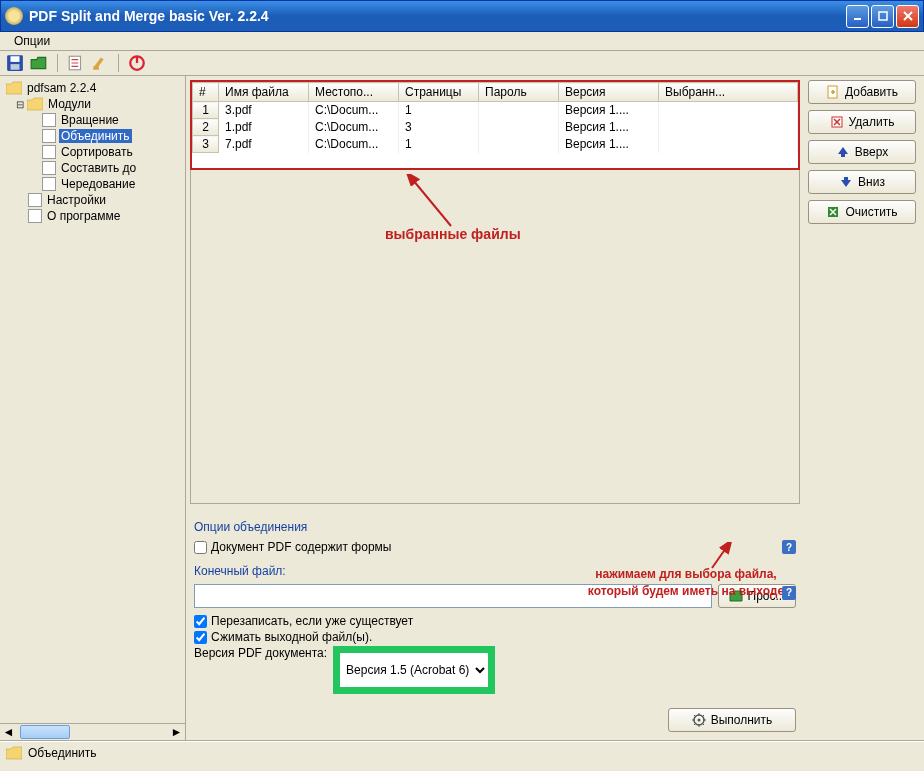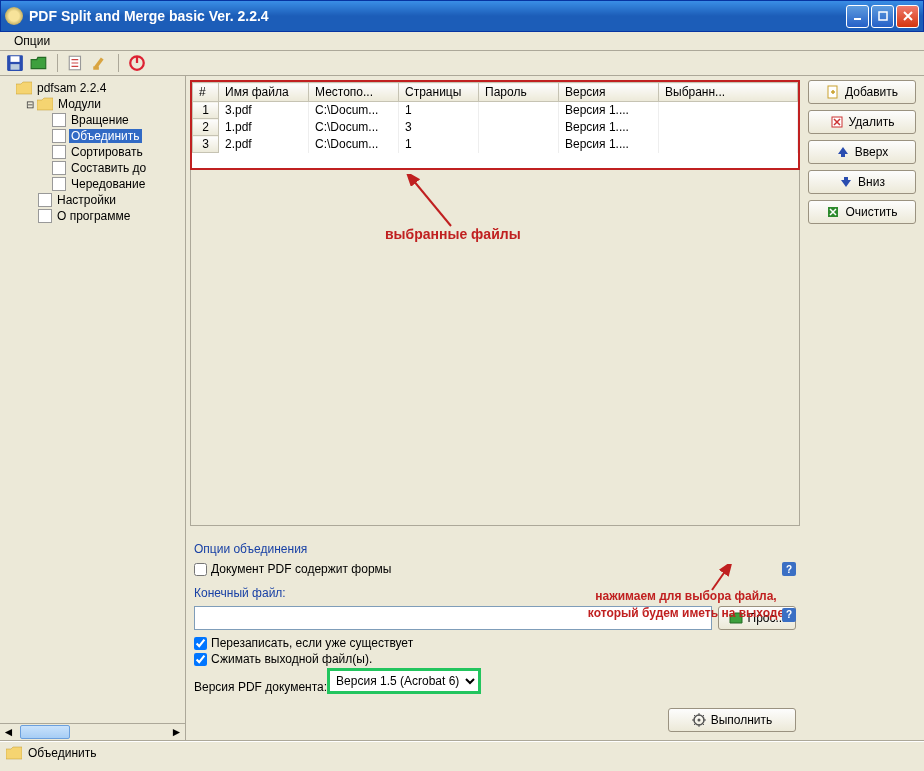--- a/index.html
+++ b/index.html
@@ -17,21 +17,21 @@
 .menubar { background: #ece9d8; border-bottom: 1px solid #aca899; padding: 2px 6px; }
 .menubar span { padding: 2px 8px; }
 
 .toolbar { background: #ece9d8; border-bottom: 1px solid #aca899; padding: 3px 6px; display: flex; align-items: center; gap: 6px; }
 .toolbar .sep { width: 1px; height: 18px; background: #aca899; margin: 0 3px; }
 .toolbar .ticon { width: 18px; height: 18px; display: inline-flex; align-items: center; justify-content: center; }
 
 .body-area { display: flex; height: calc(100% - 32px - 24px - 26px - 22px - 2px); border-bottom: 1px solid #aca899; }
 
 .sidebar { width: 186px; background: #ece9d8; border-right: 1px solid #aca899; display: flex; flex-direction: column; }
-.tree { flex: 1; padding: 4px 16px; overflow: hidden; }
+.tree { flex: 1; padding: 4px 6px; overflow: hidden; }
 .tree-node { white-space: nowrap; padding: 1px 0; display: flex; align-items: center; }
 .tree-node .indent { display: inline-block; }
 .tree-node .twisty { width: 11px; font-size: 10px; color: #333; }
 .tree-node .folder-icon { width: 16px; height: 14px; margin-right: 3px; }
 .tree-node .doc-icon { width: 14px; height: 14px; border: 1px solid #999; background: #fff; margin-right: 3px; }
 .tree-node.selected span.label { background: #316ac5; color: #fff; }
 .tree-node .label { padding: 0 2px; }
 .sidebar-scroll { height: 17px; background: #ece9d8; border-top: 1px solid #aca899; position: relative; }
 .sidebar-scroll .thumb { position: absolute; left: 20px; width: 50px; top: 1px; bottom: 1px; background: linear-gradient(#c9e2fb,#a6cdf5); border: 1px solid #6b9fdc; border-radius: 2px; }
 .sidebar-scroll .arrow { position: absolute; width: 17px; top: 0; bottom: 0; background: #ece9d8; display:flex; align-items:center; justify-content:center; }
@@ -53,22 +53,22 @@
 .btn .bicon { width: 14px; height: 14px; flex-shrink: 0; }
 
 .section-label { color: #1941a5; margin: 10px 0 6px 0; }
 .checkbox-row { display: flex; align-items: center; gap: 4px; margin: 2px 0; }
 .checkbox-row input[type=checkbox] { width: 13px; height: 13px; }
 .help-icon { width: 14px; height: 14px; background: #3a6fc4; color: #fff; border-radius: 2px; display: inline-flex; align-items: center; justify-content: center; font-size: 10px; font-weight: bold; }
 
 .outfile-row { display: flex; gap: 6px; margin: 6px 0; }
 .outfile-row input[type=text] { flex: 1; border: 1px solid #7f9db9; padding: 2px; background: #fff; }
 
-.version-row { display: flex; align-items: flex-end; margin-top: 1px; }
-.version-row select { border: 3px solid #22c55e; padding: 2px 2px; background: #fff; }
+.version-row { display: flex; align-items: flex-start; gap: 6px; margin-top: 1px; }
+.version-row select { border: 7px solid #22c55e; padding: 9px 2px; background: #fff; }
 
 .annotation { color: #c02020; font-weight: bold; position: absolute; text-align: right; }
 .arrow-svg { position: absolute; pointer-events: none; }
 
 .bottom-options { padding: 6px 4px 0 4px; position: relative; }
 .exec-row { display:flex; justify-content:flex-end; margin-top: 14px; }
 
 .statusbar { height: 22px; background: #ece9d8; border-top: 1px solid #fff; display: flex; align-items: center; padding: 0 6px; gap: 6px; }
 .statusbar .sicon { width: 16px; height: 14px; }
 
@@ -230,21 +230,21 @@
                 <td class="rownum">2</td>
                 <td>1.pdf</td>
                 <td>C:\Docum...</td>
                 <td>3</td>
                 <td></td>
                 <td>Версия 1....</td>
                 <td></td>
               </tr>
               <tr>
                 <td class="rownum">3</td>
-                <td>2.pdf</td>
+                <td>7.pdf</td>
                 <td>C:\Docum...</td>
                 <td>1</td>
                 <td></td>
                 <td>Версия 1....</td>
                 <td></td>
               </tr>
             </tbody>
         </table>
       </div>
 

